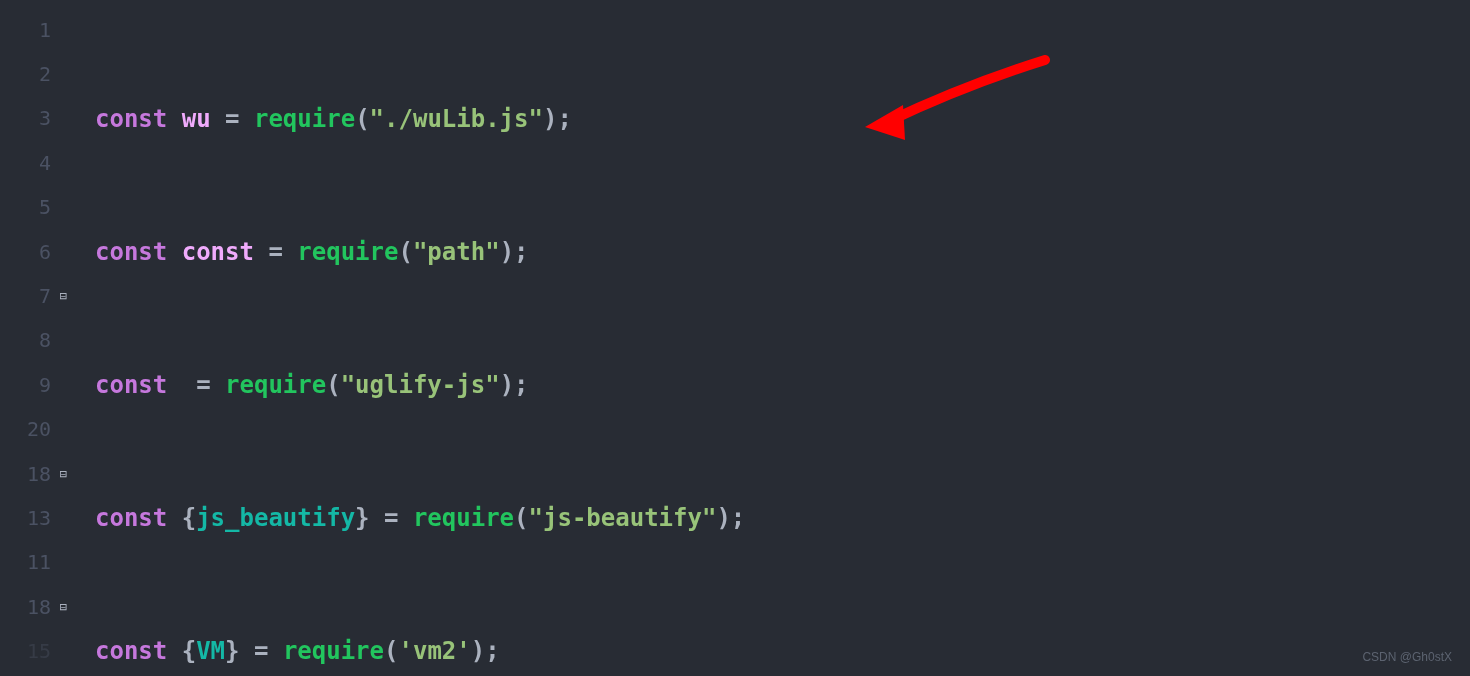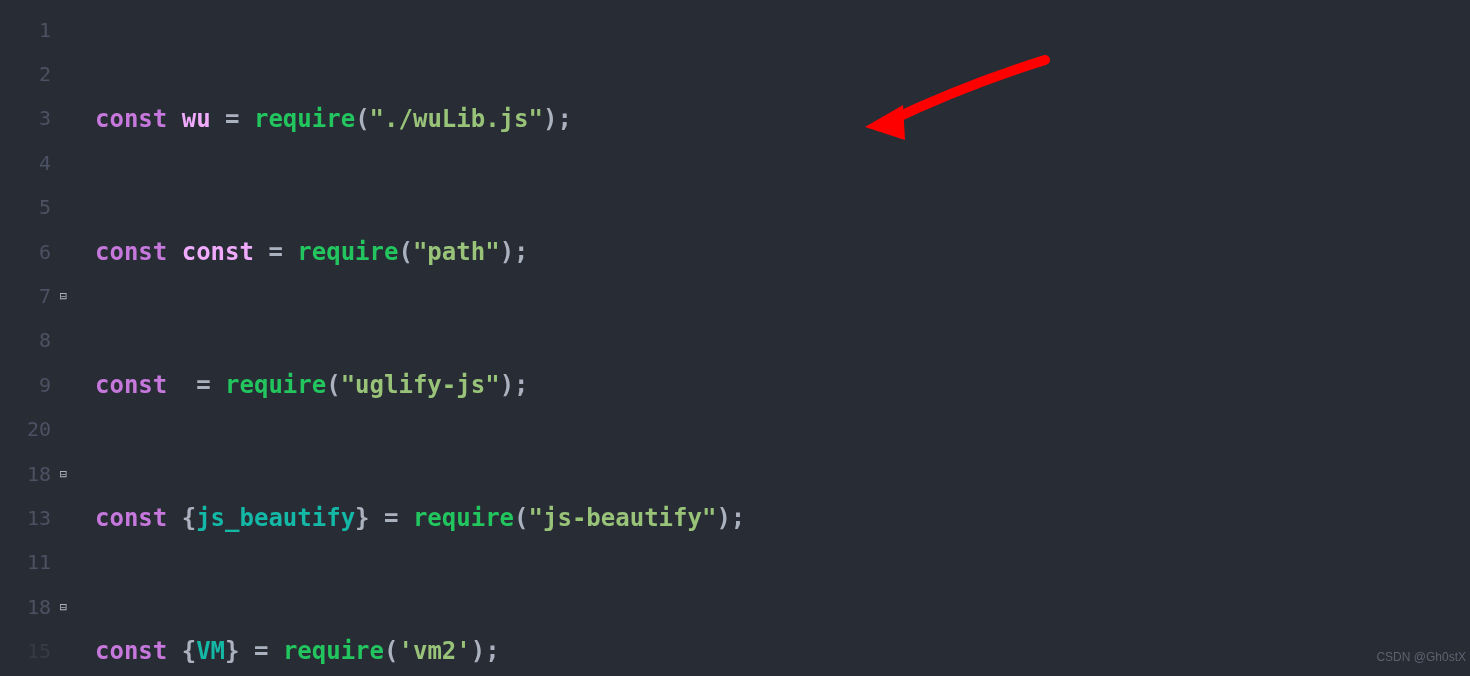--- a/index.html
+++ b/index.html
@@ -68,21 +68,21 @@
     
     .arrow {
       position: absolute;
       top: 55px;
       left: 865px;
       z-index: 10;
     }
     .watermark {
       position: absolute;
       bottom: 8px;
-      right: 4px;
+      right: 18px;
       color: #5c6370;
       font-size: 12px;
       font-family: Arial, sans-serif;
       margin-top: 48px;
     }
   </style>
 </head>
 <body>
 
 <div class="editor">

